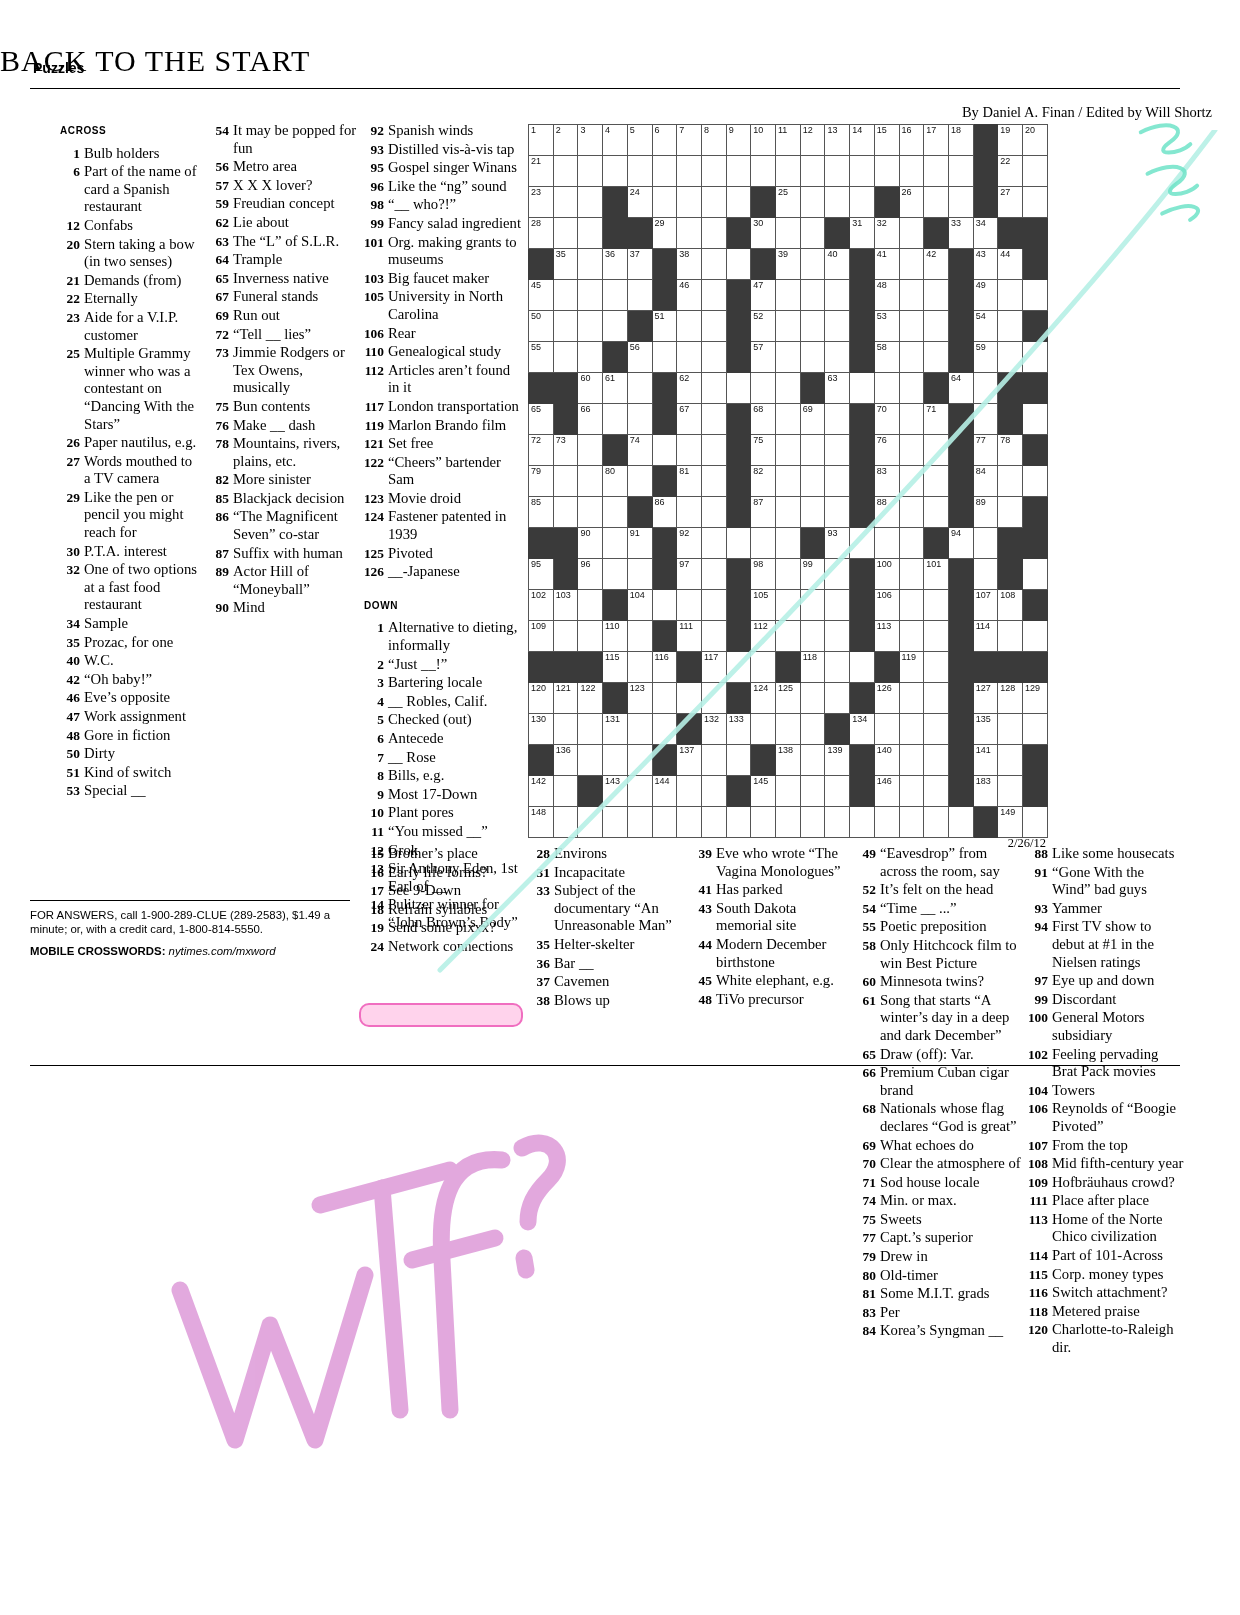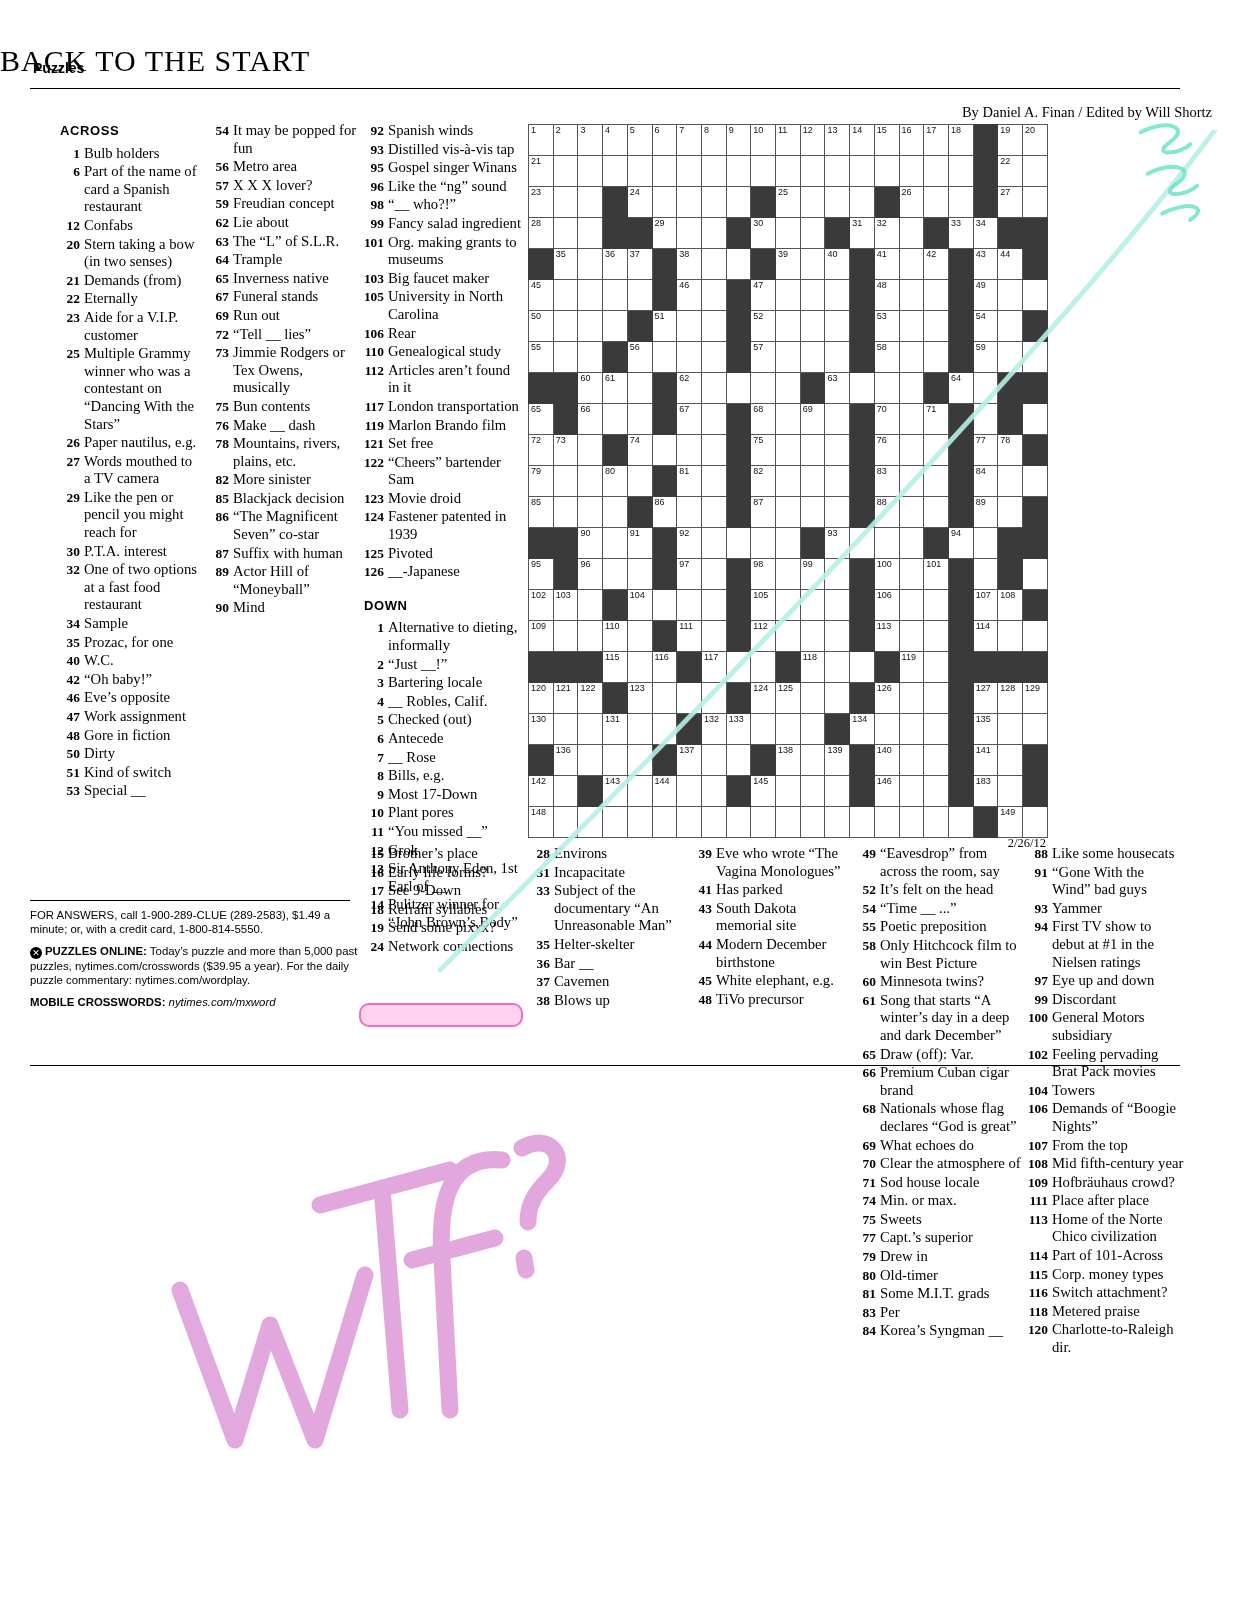--- a/index.html
+++ b/index.html
@@ -71,21 +71,21 @@
     left: 0; top: 0;
     width: 22px;
     text-align: right;
     font-weight: bold;
     font-size: 13.4px;
   }
   .clue .txt { display: block; }
   .sec-head {
     font-family: "Liberation Sans", sans-serif;
     font-weight: bold;
-    font-size: 13px;
+    font-size: 10px;
     letter-spacing: 0.6px;
     margin-bottom: 5px;
     margin-left: 2px;
   }
   .sec-head.down { margin-top: 16px; }
 
   #col1 { left: 58px;  top: 122px; width: 140px; }
   #col2 { left: 207px; top: 122px; width: 150px; }
   #col3 { left: 362px; top: 122px; width: 163px; }
 
@@ -753,21 +753,21 @@
         <div class="clue">
           <span class="num">102</span>
           <span class="txt">Feeling pervading Brat Pack movies</span>
         </div>
         <div class="clue">
           <span class="num">104</span>
           <span class="txt">Towers</span>
         </div>
         <div class="clue">
           <span class="num">106</span>
-          <span class="txt">Demands of “Boogie Nights”</span>
+          <span class="txt">Reynolds of “Boogie Pivoted”</span>
         </div>
         <div class="clue">
           <span class="num">107</span>
           <span class="txt">From the top</span>
         </div>
         <div class="clue">
           <span class="num">108</span>
           <span class="txt">Mid fifth-century year</span>
         </div>
         <div class="clue">
@@ -1636,24 +1636,20 @@
             <td></td>
           </tr>
         </tbody>
       </table>
     <div class="grid-date">2/26/12</div>
   </div>
 
   <div class="info-rule-top"></div>
   <div class="info-box">
     <div class="row">FOR ANSWERS, call 1-900-289-CLUE (289-2583), $1.49 a minute; or, with a credit card, 1-800-814-5550.</div>
-    <div class="row">
-      <span class="circ">✕</span><b>PUZZLES ONLINE:</b>
-      <span>Today’s puzzle and more than 5,000 past puzzles, nytimes.com/crosswords ($39.95 a year). For the daily puzzle commentary: nytimes.com/wordplay.</span>
-    </div>
     <div class="row">
       <b>MOBILE CROSSWORDS:</b>
       <i>nytimes.com/mxword</i>
     </div>
   </div>
   <div class="info-rule-bottom"></div>
 
   <div class="hl-pink"></div>
 
   <svg class="diag-line" viewBox="0 0 840 850" preserveAspectRatio="none">

